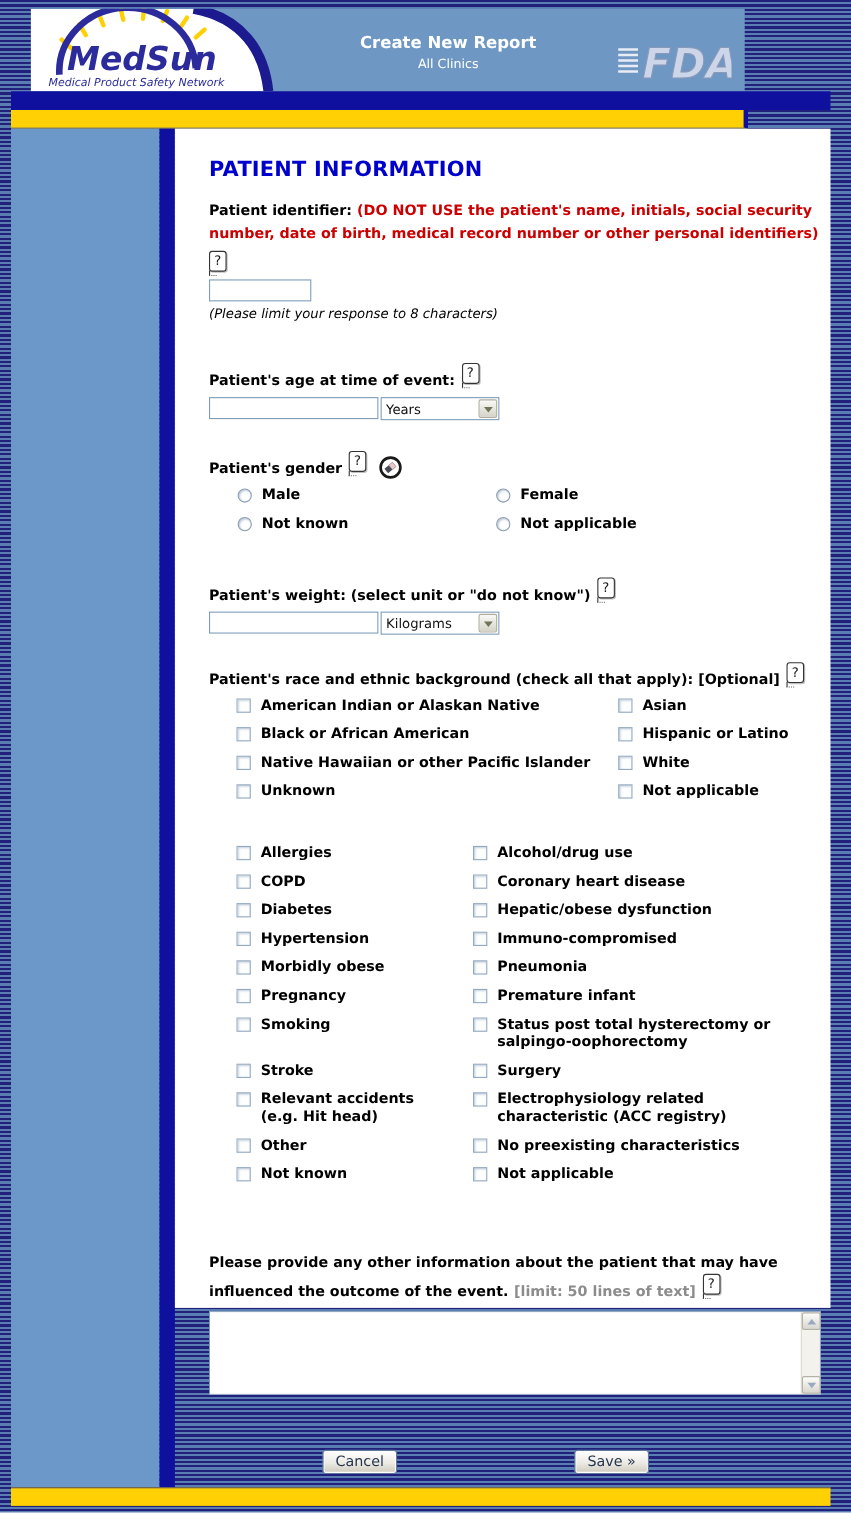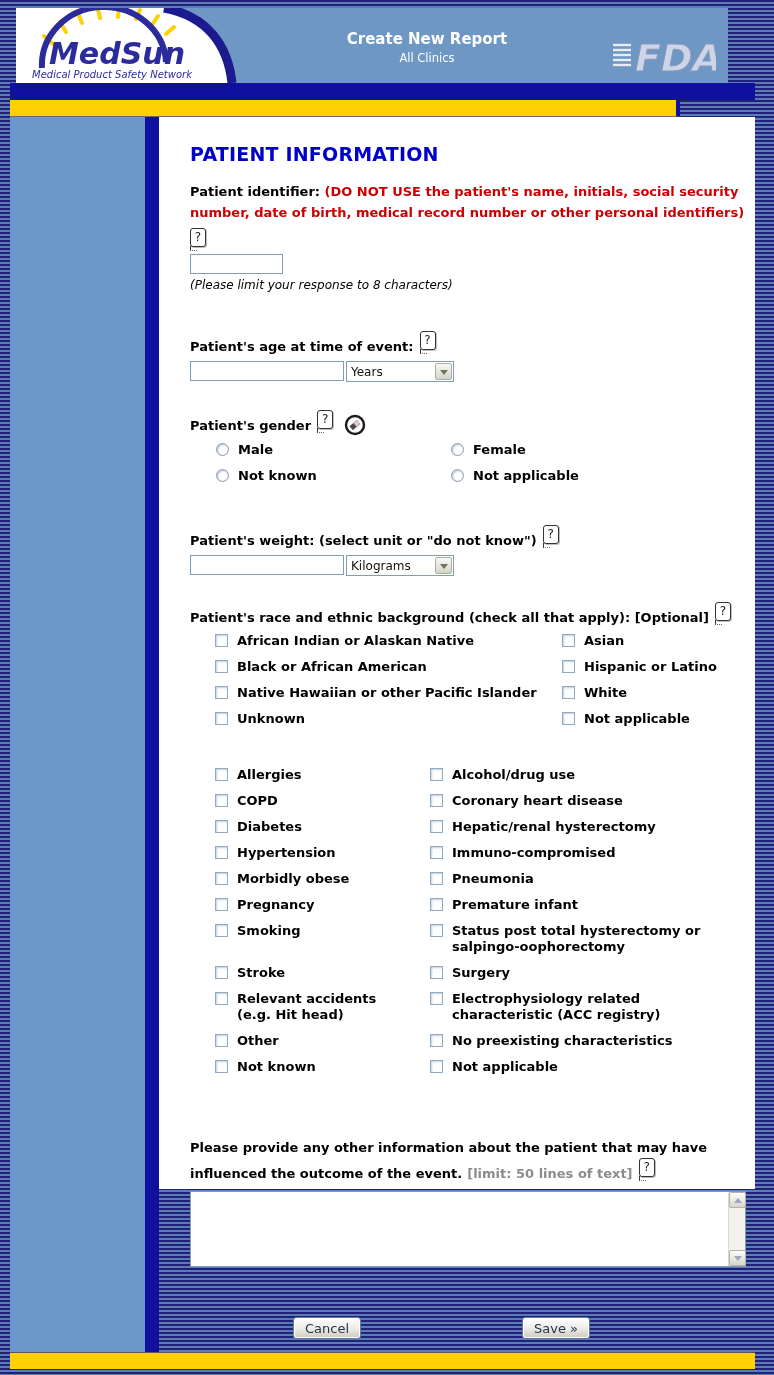--- a/index.html
+++ b/index.html
@@ -1,21 +1,21 @@
 <!DOCTYPE html>
 <html><head>
 <meta charset="utf-8">
 <style>
   * { margin:0; padding:0; box-sizing:border-box; }
   body { background:#fff; font-family:"DejaVu Sans", sans-serif; }
   .page { position:relative; width:774px; height:1375px; overflow:hidden;
           background:repeating-linear-gradient(to bottom,#21217c 0 2px,#5a7db2 2px 4px); }
 
   
-  .header { position:absolute; left:16px; top:8px; width:712px; height:75px; background:#6F97C4; }
+  .header { position:absolute; left:28px; top:8px; width:649px; height:75px; background:#6F97C4; }
   .logo-svg { position:absolute; left:0; top:0; }
   .header-title { position:absolute; left:225px; right:115px; top:22px; text-align:center; color:#fff; }
   .header-title .t1 { font-size:15px; font-weight:bold; }
   .header-title .t2 { font-size:11.5px; margin-top:3px; }
   .fda-svg { position:absolute; right:12px; top:24px; }
 
   .navy-strip { position:absolute; left:10px; top:83px; width:745px; height:17px; background:#10109E; }
   .yellow-top { position:absolute; left:10px; top:100px; width:670px; height:17px; background:#FFD104;
                 border-right:4px solid #10109E; border-bottom:1px solid #6a6a6e; }
   .sidebar { position:absolute; left:10px; top:117px; width:135px; height:1235px; background:#6B98C9; }
@@ -205,21 +205,21 @@
         </div>
       </div>
     </section>
 
     <section class="sec-race">
       <p class="para"><span>Patient's race and ethnic background (check all that apply): [Optional]</span><span class="help raised">?</span></p>
       <div class="opts race-grid">
   <div class="opt-row">
     <label class="opt">
       <span class="box"></span>
-      <span class="ol">African Indian or Alaskan Native</span>
+      <span class="ol">American Indian or Alaskan Native</span>
     </label>
     <label class="opt">
       <span class="box"></span>
       <span class="ol">Asian</span>
     </label>
   </div>
 
   <div class="opt-row">
     <label class="opt">
       <span class="box"></span>
@@ -279,21 +279,21 @@
     </label>
   </div>
 
   <div class="opt-row">
     <label class="opt">
       <span class="box"></span>
       <span class="ol">Diabetes</span>
     </label>
     <label class="opt">
       <span class="box"></span>
-      <span class="ol">Hepatic/renal hysterectomy</span>
+      <span class="ol">Hepatic/obese dysfunction</span>
     </label>
   </div>
 
   <div class="opt-row">
     <label class="opt">
       <span class="box"></span>
       <span class="ol">Hypertension</span>
     </label>
     <label class="opt">
       <span class="box"></span>

